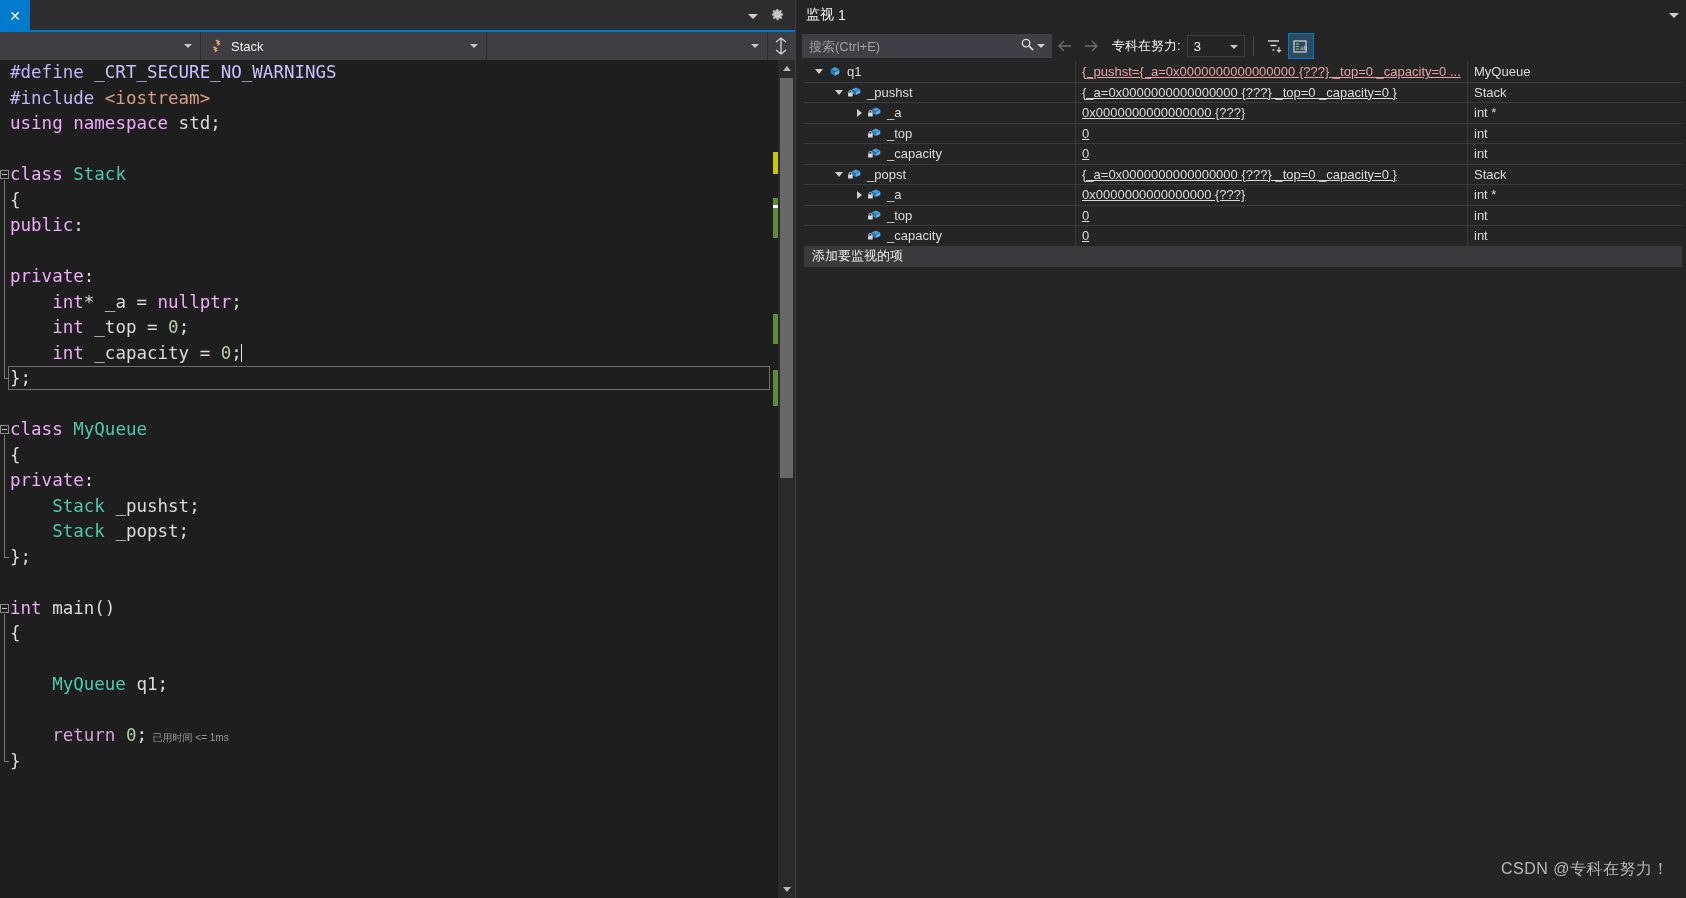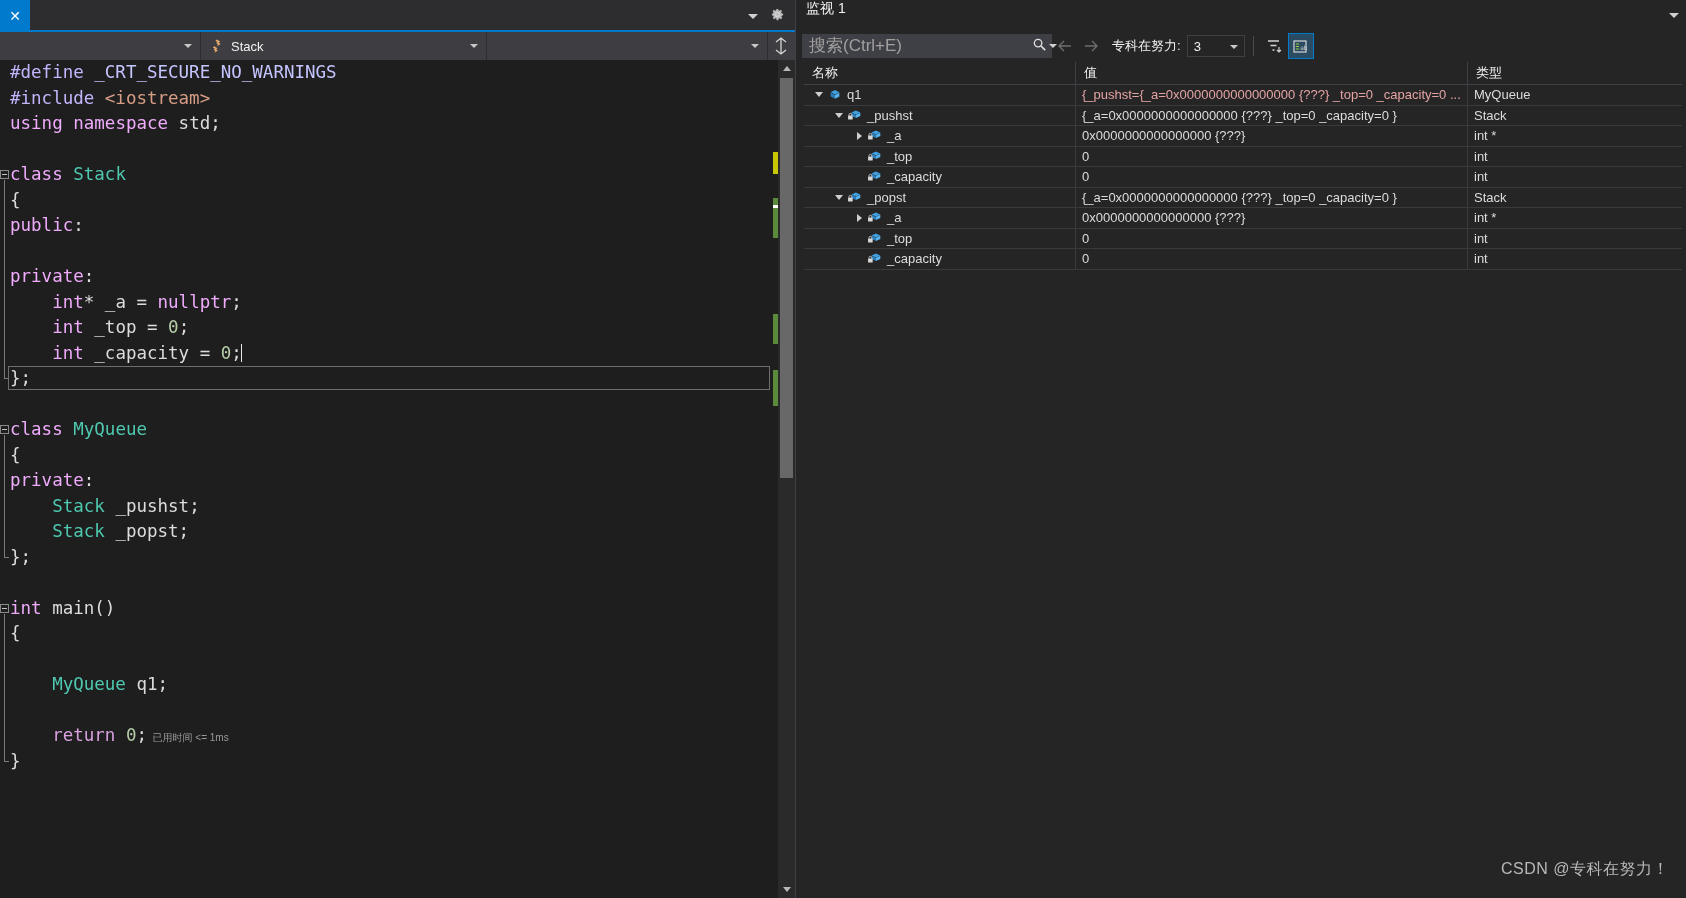--- a/index.html
+++ b/index.html
@@ -256,21 +256,21 @@
     width: 891px; height: 898px;
     background: #252526;
     border-left: 1px solid #3f3f46;
   }
   .watch-title {
     position: absolute;
     left: 0; top: 0;
     width: 891px; height: 30px;
     background: #252526;
     display: flex;
-    align-items: flex-start;
+    align-items: center;
     color: #f1f1f1;
     font-size: 14px;
     padding-left: 10px;
     box-sizing: border-box;
   }
   .watch-title .num { margin-left: 4px; }
   .watch-title-chevron {
     position: absolute;
     right: 8px; top: 13px;
     width: 0; height: 0;
@@ -299,21 +299,21 @@
     align-items: center;
     box-sizing: border-box;
     cursor: text;
   }
   .search-input {
     flex: 1;
     background: transparent;
     border: none;
     outline: none;
     color: #b4b4b4;
-    font-size: 17px;
+    font-size: 13px;
     font-family: "Liberation Sans", sans-serif;
     padding-left: 6px;
   }
   .search-input::placeholder { color: #a0a0a0; }
   .search-drop {
     width: 0; height: 0;
     border-left: 4px solid transparent;
     border-right: 4px solid transparent;
     border-top: 4px solid #d0d0d0;
     margin: 0 6px 0 2px;
@@ -412,21 +412,21 @@
     font-size: 13px;
     color: #dcdcdc;
     display: flex;
     align-items: center;
     box-sizing: border-box;
     border-right: 1px solid #3a3a3c;
     overflow: hidden;
     white-space: nowrap;
   }
   .cell.name { width: 272px; }
-  .cell.value { width: 392px; padding-left: 6px; }
+  .cell.value { width: 392px; padding-left: 6px; text-decoration: underline; }
   .cell.type { width: 214px; padding-left: 6px; border-right: none; }
   .val-changed { color: #e5a3a3; }
 
   .twisty {
     width: 14px;
     display: flex;
     align-items: center;
     justify-content: center;
     flex: none;
     cursor: pointer;
@@ -605,25 +605,20 @@
           <rect x="2" y="3" width="12" height="11" stroke="#d4d4d4" stroke-width="1.2" fill="none"></rect>
           <path d="M4 6h3M4 8.5h3M4 11h3" stroke="#9acd32" stroke-width="1.1"></path>
           <text x="8.2" y="11.5" font-size="6" fill="#d4d4d4" font-family="monospace">ab</text>
         </svg>
       </div>
     </div>
 
     <div class="watch-vscroll"></div>
 
     <div class="grid">
-      <div class="grid-header">
-        <div class="gh col-name">名称</div>
-        <div class="gh col-value">值</div>
-        <div class="gh col-type">类型</div>
-      </div>
       <div id="grid-body">
           <div class="grid-row">
             <div class="cell name" style="padding-left: 8px;">
               <span class="twisty">
                 <span class="tw-open"></span>
               </span>
               <span class="obj-icon">
                 <svg width="14" height="14" viewBox="0 0 16 16">
                   <path fill="#3f9fe0" d="M8 2.2l5 2.6-5 2.6-5-2.6z"></path>
                   <path fill="#2b7dbb" d="M3 5.4v4.3l5 2.6V8z"></path>
@@ -773,17 +768,22 @@
                   <path d="M2.2 8.2v-1a1.6 1.6 0 0 1 3.2 0v1" stroke="#c9c9c9" stroke-width="1" fill="none"></path>
                   <rect x="1.2" y="8" width="5.2" height="4.4" rx="0.6" fill="#d8d8d8"></rect>
                 </svg>
               </span>
               <span class="name-text">_capacity</span>
             </div>
             <div class="cell value">0</div>
             <div class="cell type">int</div>
           </div>
         </div>
+      <div class="add-row">
+        <div class="cell name">添加要监视的项</div>
+        <div class="cell value"></div>
+        <div class="cell type"></div>
+      </div>
     </div>
 
     <div class="watermark">CSDN @专科在努力！</div>
   </div>
 </div>
 
 </body></html>

